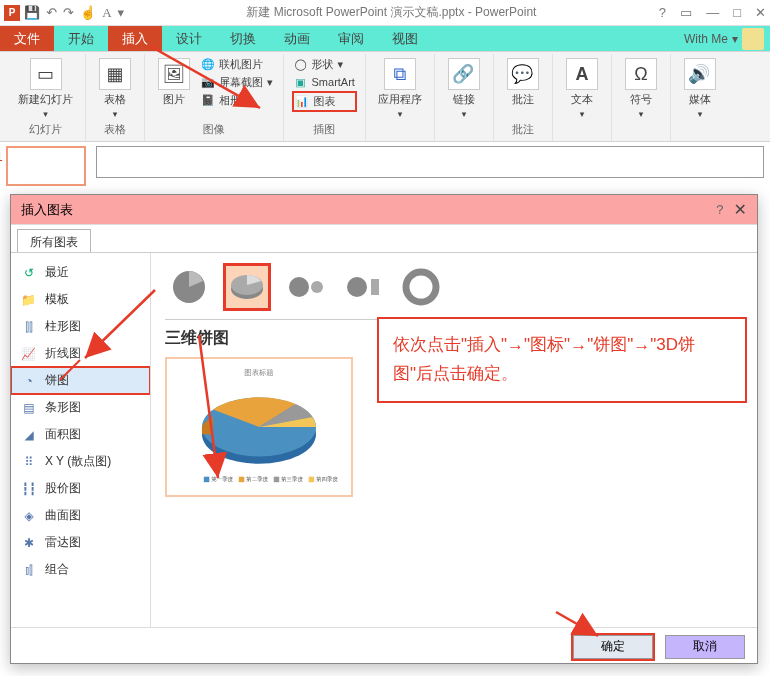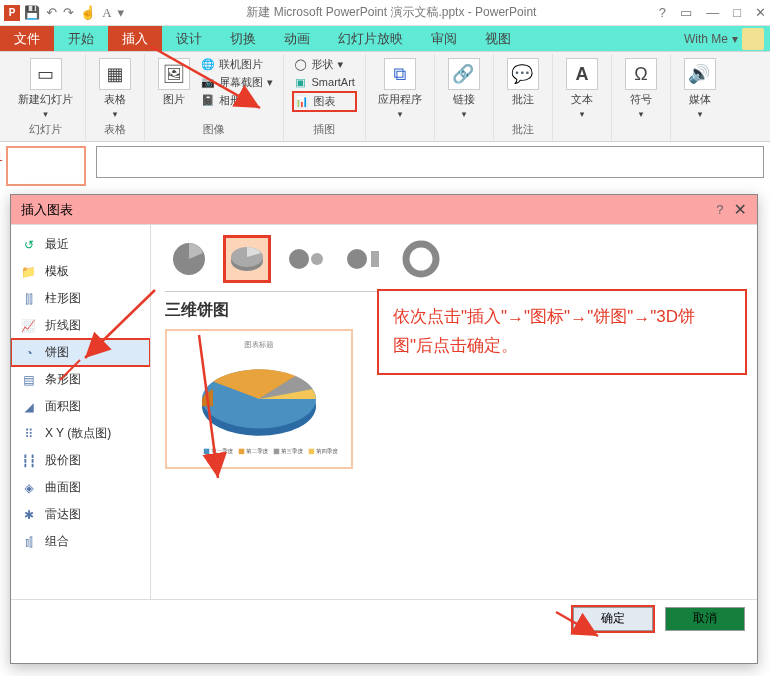--- a/index.html
+++ b/index.html
@@ -61,21 +61,21 @@
   .subtype-row { display:flex; gap:10px; }
   .subtype { width:48px;height:48px; display:flex;align-items:center;justify-content:center; border:1px solid transparent;}
   .subtype svg { width:40px;height:40px;}
   .subtype.sel { background:#fcd4b8; border:3px solid #e53b28;}
   .sep { border-bottom:1px solid #ccc; margin:8px 0;}
   .subtype-title { font-size:16px; font-weight:bold; color:#333; margin-bottom:8px;}
   .preview { width:188px; height:140px; border:2px solid #f8c9a6; display:flex;align-items:flex-end;justify-content:center;}
   .annotation { position:absolute; right:10px; top:64px; width:370px; border:2px solid #e53b28; padding:12px 14px; font-size:17px; color:#e53b28; line-height:1.7; background:#fff;}
 
   .dlg-footer { height:38px; display:flex; align-items:center; justify-content:flex-end; gap:12px; padding:0 12px; border-top:1px solid #ddd;}
-  .dlg-footer button { width:80px; height:24px; font-size:12px; border:1px solid #999; background:#15803d;}
+  .dlg-footer button { width:80px; height:24px; font-size:12px; border:1px solid #999; background:#c4b5fd;}
   .dlg-footer button.ok { outline:2px solid #e53b28; background:#e2e9f1;text-align:center;}
 
   
   .arrow { position:absolute; pointer-events:none; }
 </style>
 </head>
 <body>
 
 <div class="titlebar">
   <div class="app-icon">P</div>
@@ -97,21 +97,20 @@
   </div>
 </div>
 
 <div class="ribbon-tabs">
   <div class="file-tab">文件</div>
   <div class="tab">开始</div>
   <div class="tab insert-highlight">插入</div>
   <div class="tab">设计</div>
   <div class="tab">切换</div>
   <div class="tab">动画</div>
-  <div class="tab">幻灯片放映</div>
   <div class="tab">审阅</div>
   <div class="tab">视图</div>
   <div class="spacer"></div>
   <div class="with-me">
     <span>With Me</span>
       <span>▾</span>
     <span class="avatar"></span>
   </div>
 </div>
 
@@ -236,20 +235,23 @@
   <div class="thumb"></div>
   <div class="slide-canvas"></div>
 </div>
 
 <div class="dialog">
   <div class="dlg-title">
     <span>插入图表</span>
     <span class="sp"></span>
     <span class="q">?</span>
     <span class="x">✕</span>
+  </div>
+  <div class="dlg-tabs">
+    <div class="dlg-tab">所有图表</div>
   </div>
   <div class="dlg-body">
     <div class="dlg-sidebar">
       <div class="cat-item">
           <span class="cat-ico">↺</span>
           <span>最近</span>
         </div>
       <div class="cat-item">
           <span class="cat-ico" style="color:#ca5;">📁</span>
           <span>模板</span>

